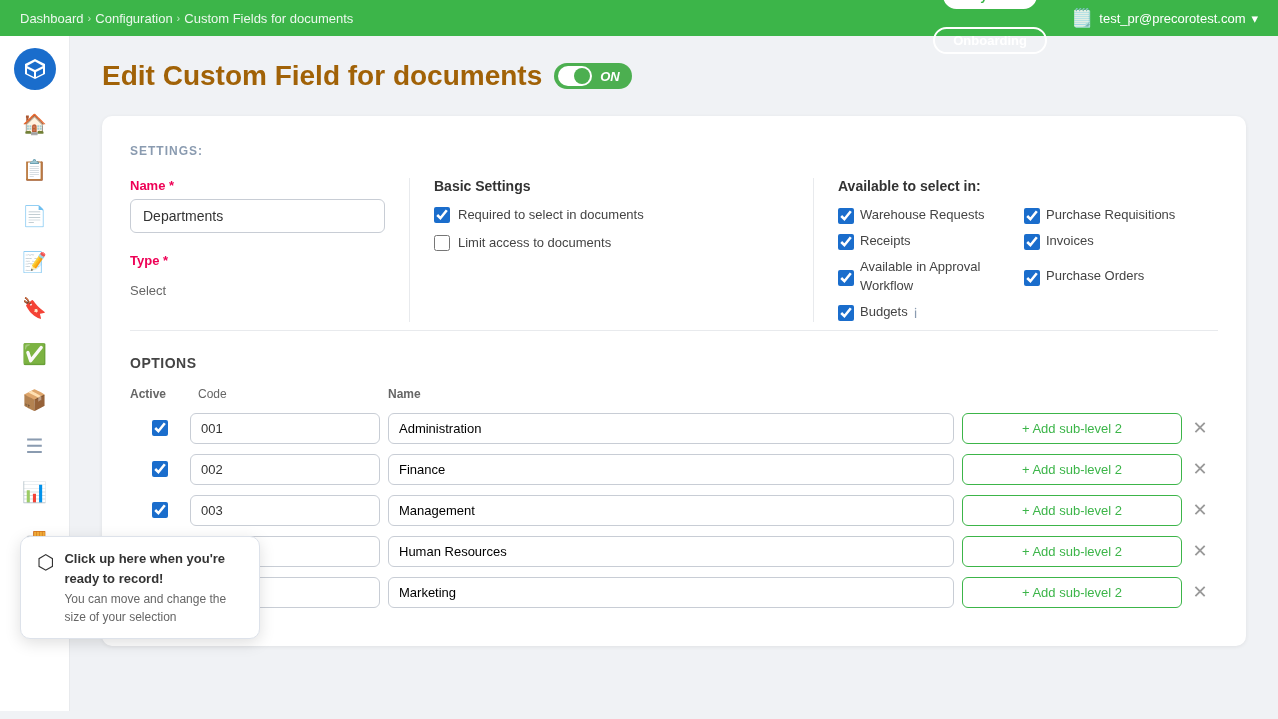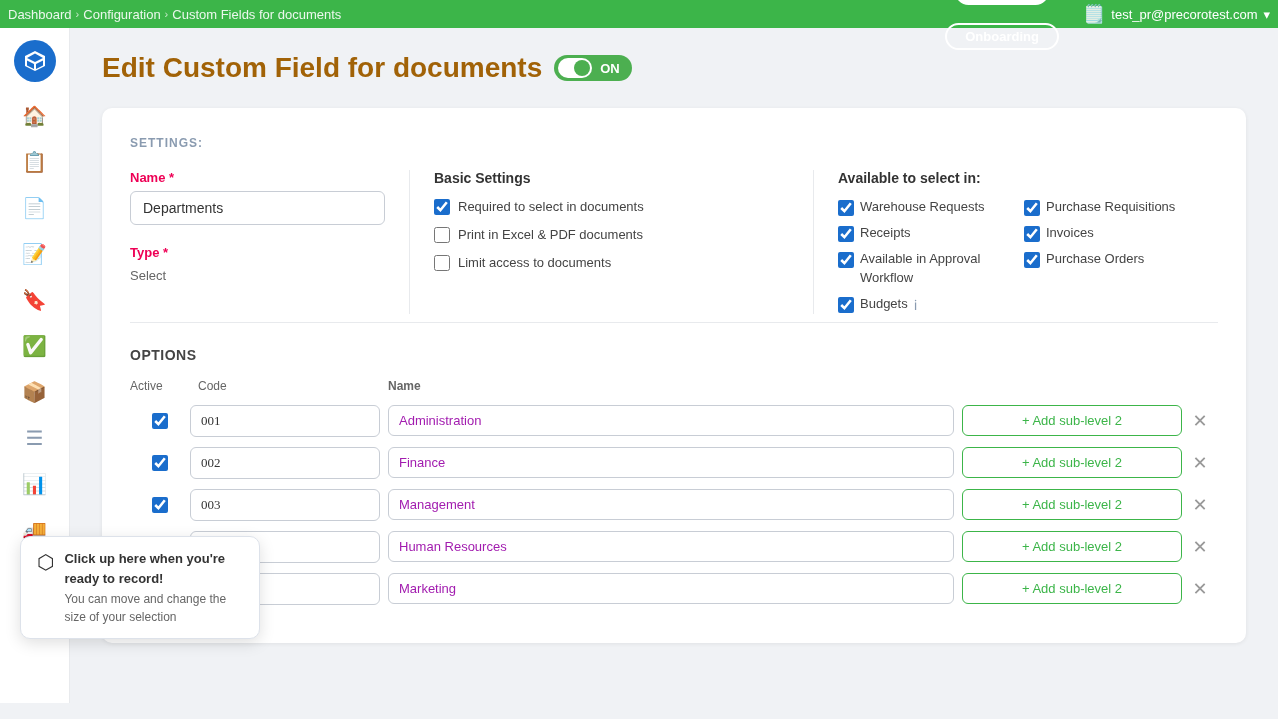--- a/index.html
+++ b/index.html
@@ -1,24 +1,24 @@
 <!DOCTYPE html>
 <html><head>
   <meta charset="utf-8">
   <style>
     * { box-sizing: border-box; margin: 0; padding: 0; }
     body { font-family: -apple-system, BlinkMacSystemFont, 'Segoe UI', sans-serif; background: #f0f2f5; font-size: 14px; color: #333; }
 
     
     .topbar {
       background: #3cb549;
-      height: 28px;
+      height: 36px;
       display: flex;
       align-items: center;
-      padding: 0 8px;
+      padding: 0 20px;
       gap: 8px;
     }
     .topbar-breadcrumb {
       display: flex;
       align-items: center;
       gap: 4px;
       color: #fff;
       font-size: 13px;
       flex: 1;
     }
@@ -90,20 +90,21 @@
     .main { flex: 1; overflow-y: auto; padding: 24px 32px; }
 
     
     .page-header { display: flex; align-items: center; gap: 12px; margin-bottom: 24px; }
     .page-title { font-size: 28px; font-weight: 600; color: #a16207; }
     .toggle-container {
       display: flex; align-items: center; gap: 8px;
       background: #4caf50;
       border-radius: 20px;
       padding: 3px 12px 3px 4px;
+      font-style: italic;
     }
     .toggle-switch {
       width: 34px; height: 20px;
       background: #fff;
       border-radius: 10px;
       position: relative;
     }
     .toggle-switch::after {
       content: '';
       position: absolute;
@@ -147,65 +148,64 @@
     .field-label span { color: #e05; }
     .text-input {
       width: 100%;
       border: 1px solid #c8cdd5;
       border-radius: 6px;
       padding: 8px 12px;
       font-size: 14px;
       color: #333;
       background: #fff;
     }
-    .select-label { font-size: 13px; color: #666; margin-top: 8px; }
+    .select-label { font-size: 13px; color: #666; margin-top: 15px; }
 
     .basic-settings-title { font-size: 14px; font-weight: 600; color: #333; margin-bottom: 12px; }
     .checkbox-row { display: flex; align-items: flex-start; gap: 8px; margin-bottom: 10px; }
     .checkbox-row input[type=checkbox] {
       width: 16px; height: 16px; margin-top: 1px; accent-color: #1a6dcc; flex-shrink: 0;
     }
     .checkbox-row label { font-size: 13px; color: #444; line-height: 1.4; }
 
     .avail-title { font-size: 14px; font-weight: 600; color: #333; margin-bottom: 12px; }
     .avail-grid { display: grid; grid-template-columns: 1fr 1fr; gap: 8px 16px; }
-    .avail-item { display: flex; align-items: flex-start; gap: 6px; }
+    .avail-item { display: flex; align-items: center; gap: 6px; }
     .avail-item input[type=checkbox] { width: 16px; height: 16px; margin-top: 2px; accent-color: #1a6dcc; flex-shrink: 0; }
     .avail-item label { font-size: 13px; color: #444; line-height: 1.4; }
     .info-icon { font-size: 14px; color: #8a9bb0; cursor: pointer; vertical-align: middle; }
 
     
     .options-title { font-size: 14px; font-weight: 700; letter-spacing: 0.5px; color: #444; margin-bottom: 16px; text-transform: uppercase; }
     .options-header { display: flex; align-items: center; gap: 0; margin-bottom: 8px; padding: 0 0 4px 0; }
-    .col-active { width: 60px; font-size: 12px; font-weight: 400; color: #666; }
+    .col-active { width: 60px; font-size: 12px; font-weight: 700; color: #666; }
     .col-code { width: 190px; font-size: 12px; font-weight: 400; color: #666; padding-left: 8px; }
     .col-name { flex: 1; font-size: 12px; font-weight: 600; color: #666; padding-left: 8px; }
 
     .option-row { display: flex; align-items: center; gap: 0; margin-bottom: 10px; }
     .option-active { width: 60px; display: flex; align-items: center; justify-content: center; }
     .option-active input[type=checkbox] { width: 16px; height: 16px; accent-color: #1a6dcc; }
     .option-code { width: 190px; }
     .option-code input {
       width: 100%;
       border: 1px solid #c8cdd5;
       border-radius: 6px;
       padding: 7px 10px;
       font-size: 13px;
       color: #333;
       background: #fff;
-      font-family: Liberation Serif, serif;
     }
     .option-name { flex: 1; padding: 0 8px; }
     .option-name input {
       width: 100%;
       border: 1px solid #c8cdd5;
       border-radius: 6px;
       padding: 7px 10px;
       font-size: 13px;
-      color: #a21caf;
+      color: #000000;
       background: #fff;
     }
     .option-sub { width: 220px; }
     .btn-sub-level {
       width: 100%;
       border: 1px solid #3cb549;
       color: #3cb549;
       background: #fff;
       border-radius: 6px;
       padding: 7px 10px;
@@ -311,24 +311,20 @@
         </div>
 
         <div class="settings-col">
           <div class="basic-settings-title">Basic Settings</div>
           <div class="checkbox-row">
             <input type="checkbox" checked="" style="">
             <label>Required to select in documents</label>
           </div>
           <div class="checkbox-row">
             <input type="checkbox" style="">
-            <label>Print in Excel &amp; PDF documents</label>
-          </div>
-          <div class="checkbox-row">
-            <input type="checkbox" style="">
             <label>Limit access to documents</label>
           </div>
         </div>
 
         <div class="settings-col">
           <div class="avail-title">Available to select in:</div>
           <div class="avail-grid">
             <div class="avail-item">
               <input type="checkbox" checked="" style="">
               <label>Warehouse Requests</label>

